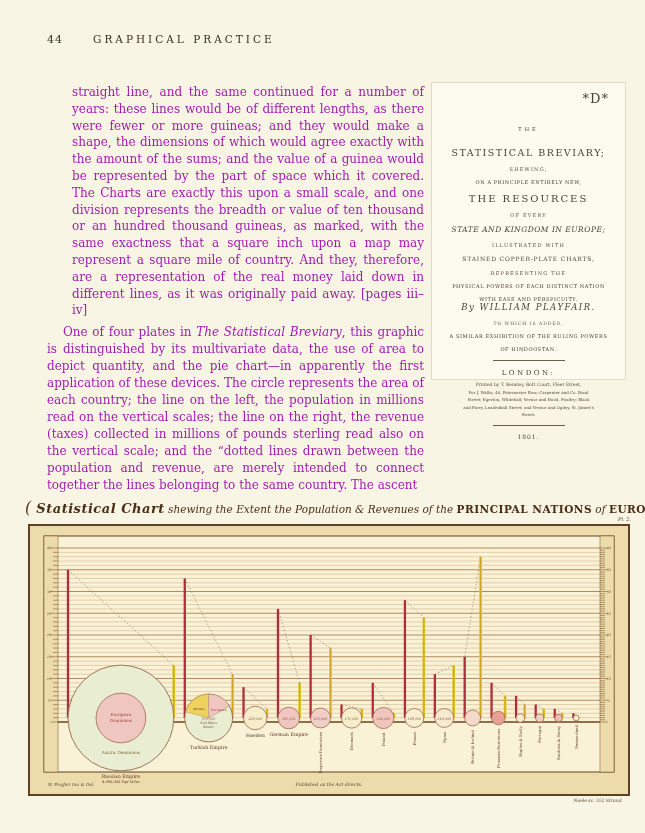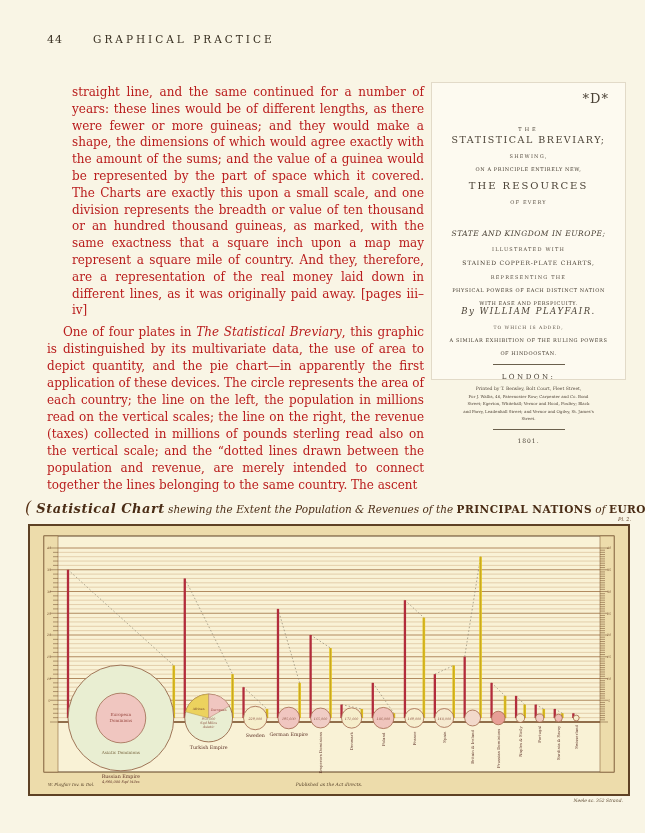--- a/index.html
+++ b/index.html
@@ -2,36 +2,36 @@
 <html><head>
 <meta charset="utf-8">
 <style>
   html,body{margin:0;padding:0;background:#e8e4d4;}
   .page{position:relative;width:645px;height:833px;background:#f9f5e5;
         font-family:"DejaVu Serif",serif;color:#34291b;overflow:hidden;}
   
   .runhead{position:absolute;left:47px;top:33px;font-size:11px;letter-spacing:1px;color:#372e20;}
   .runhead .head-title{letter-spacing:3px;font-size:10.5px;margin-left:30px;}
   
-  .para{position:absolute;text-align:justify;font-size:12px;line-height:17px;color:#b91c1c;}
+  .para{position:absolute;text-align:justify;font-size:12px;line-height:17px;color:#a21caf;}
   .quote{left:72px;top:84px;width:352px;line-height:16.8px;}
   .p2{left:47px;top:272px;width:377px;}
   .p3{left:47px;top:324px;width:377px;text-indent:16px;}
   .para i{font-style:italic;}
   
   .titlepage{position:absolute;left:432px;top:83px;width:193px;height:296px;
              background:#fdfaf0;box-shadow:0 0 0 1px rgba(120,100,70,.18);
              text-align:center;color:#4a4135;padding-top:4px;box-sizing:border-box;}
   .tp-dmark{text-align:right;padding-right:16px;font-size:13px;letter-spacing:1px;margin-top:4px;}
   .tp-t1{font-size:5px;letter-spacing:3px;margin-top:20px;}
-  .tp-t2{font-size:9.5px;letter-spacing:1.5px;margin-top:2px;text-align:center;}
+  .tp-t2{font-size:9.5px;letter-spacing:1.5px;margin-top:15px;text-align:center;}
   .tp-t3{font-size:5px;letter-spacing:1.2px;margin-top:8px;color:#5a5044;}
   .tp-t4{font-size:5px;letter-spacing:.6px;margin-top:7px;}
   .tp-t5{font-size:10px;letter-spacing:2px;margin-top:8px;}
-  .tp-t6{font-size:7.5px;font-style:italic;letter-spacing:.5px;margin-top:24px;}
+  .tp-t6{font-size:7.5px;font-style:italic;letter-spacing:.5px;margin-top:7px;}
   .tp-t7{font-size:6px;letter-spacing:.8px;margin-top:7px;}
   .tp-t8{font-size:8.5px;font-style:italic;letter-spacing:1.5px;margin-top:0;}
   .tp-t9{font-size:4.5px;letter-spacing:1px;margin-top:9px;color:#5a5044;}
   .tp-t10{font-size:7px;letter-spacing:2.5px;margin-top:8px;}
   .tp-t11{font-size:4.5px;margin-top:5px;color:#55493c;}
   .tp-t12{font-size:4px;margin-top:2.5px;color:#55493c;}
   .tp-t13{font-size:6px;letter-spacing:1px;margin-top:7px;}
   .tp-rule{height:1px;background:#6a5f4c;width:72px;margin:8px auto 0;}
   
   .chart{position:absolute;left:25px;top:497px;width:610px;height:332px;}

